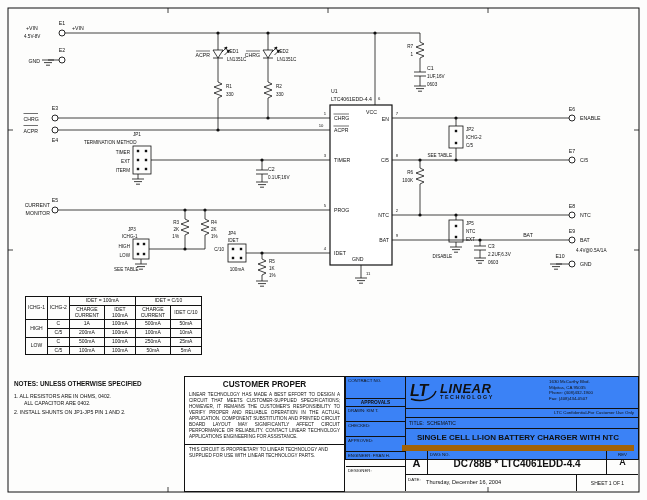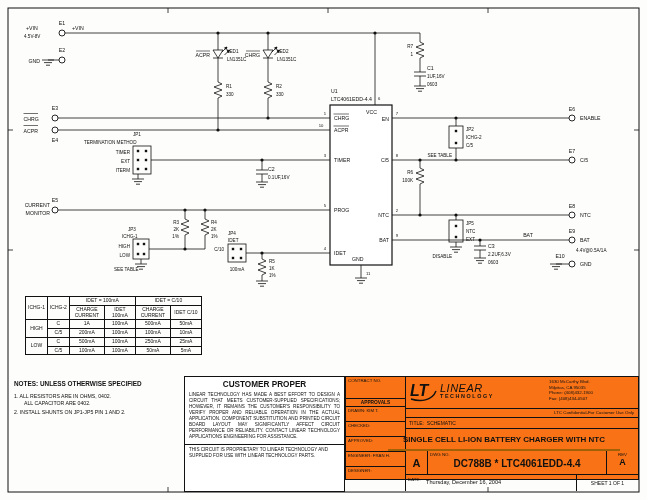--- a/index.html
+++ b/index.html
@@ -22,36 +22,36 @@
   .notes{position:absolute;left:14px;top:380px;width:168px;}
   .notes-title{font-size:6.4px;font-weight:bold;margin-bottom:6px;}
   .note-line{font-size:5.2px;margin-top:3px;}
   .note-indent{padding-left:10px;margin-top:1px;}
   
   .notice{position:absolute;left:184px;top:376px;width:161px;height:116px;border:1px solid #111;box-sizing:border-box;background:#fff;}
   .notice-title{font-size:8.2px;font-weight:bold;text-align:center;padding:3px 0 2px 0;}
   .notice-body{font-size:4.6px;line-height:1.3;text-align:justify;padding:1px 4px;}
   .notice-footer{font-size:4.6px;line-height:1.3;border-top:1px solid #111;padding:2px 4px;margin-top:3px;}
   
-  .tb{position:absolute;left:345px;top:376px;width:294px;height:104px;border:1px solid #111;box-sizing:border-box;background:#f97316;}
+  .tb{position:absolute;left:345px;top:376px;width:294px;height:84px;border:1px solid #111;box-sizing:border-box;background:#3b82f6;}
   .tb div{box-sizing:border-box;}
   .tb-contract{position:absolute;left:0;top:0;width:60px;height:22px;border-right:1px solid #111;border-bottom:1px solid #111;font-size:4.4px;padding:1px 2px;}
   .tb-approvals{position:absolute;left:0;top:22px;width:60px;height:92px;border-right:1px solid #111;}
   .tb-aphead{font-size:4.8px;font-weight:bold;text-align:center;border-bottom:1px solid #111;padding:1px 0;}
   .tb-approw{font-size:4.3px;border-bottom:1px solid #111;height:15px;padding:1px 2px;}
   .tb-approw:last-child{border-bottom:none;}
   .tb-logo{position:absolute;left:60px;top:0;width:232px;height:32px;border-bottom:1px solid #111;}
   .logo-wrap{position:absolute;left:3px;top:3px;display:flex;align-items:center;}
   .logo-names{margin-left:3px;}
-  .logo-linear{font-size:11px;font-weight:normal;font-style:italic;letter-spacing:0.5px;line-height:1;}
+  .logo-linear{font-size:13px;font-weight:bold;font-style:italic;letter-spacing:0.5px;line-height:1;}
   .logo-tech{font-size:5.4px;font-weight:bold;letter-spacing:1.6px;line-height:1;}
   .tb-address{position:absolute;right:3px;top:2px;font-size:4.4px;line-height:1.3;text-align:left;width:86px;}
   .tb-conf{position:absolute;left:60px;top:32px;width:232px;height:9px;border-bottom:1px solid #111;font-size:4.4px;text-align:right;padding:1px 4px;}
   .tb-titlerow{position:absolute;left:60px;top:41px;width:232px;height:11px;border-bottom:1px solid #111;font-size:5px;padding:2px 3px;}
-  .tb-main{position:absolute;left:42px;top:52px;width:232px;height:22px;border-bottom:2px solid #a16207;font-size:8px;font-weight:bold;text-align:center;display:flex;align-items:center;justify-content:center;}
+  .tb-main{position:absolute;left:56px;top:52px;width:232px;height:22px;border-bottom:6px solid #a16207;font-size:8px;font-weight:bold;text-align:center;display:flex;align-items:center;justify-content:center;}
   .tb-dwg{position:absolute;left:60px;top:74px;width:232px;height:24px;border-bottom:1px solid #111;}
   .tb-size{position:absolute;left:0;top:0;width:22px;height:100%;border-right:1px solid #111;font-size:11px;font-weight:bold;display:flex;align-items:center;justify-content:center;}
   .tb-dwgcell{position:absolute;left:22px;top:0;width:178px;height:100%;}
   .tb-dwglabel{font-size:4.4px;padding:1px 2px;}
   .tb-dwgval{font-size:10px;font-weight:bold;text-align:center;}
   .tb-rev{position:absolute;left:200px;top:0;width:32px;height:100%;border-left:1px solid #111;text-align:center;}
   .tb-revlabel{font-size:4.4px;padding-top:1px;}
   .tb-revval{font-size:9px;font-weight:bold;}
   .tb-date{position:absolute;left:60px;top:98px;width:232px;height:16px;}
   .tb-datelabel{position:absolute;left:2px;top:2px;font-size:4.4px;}

